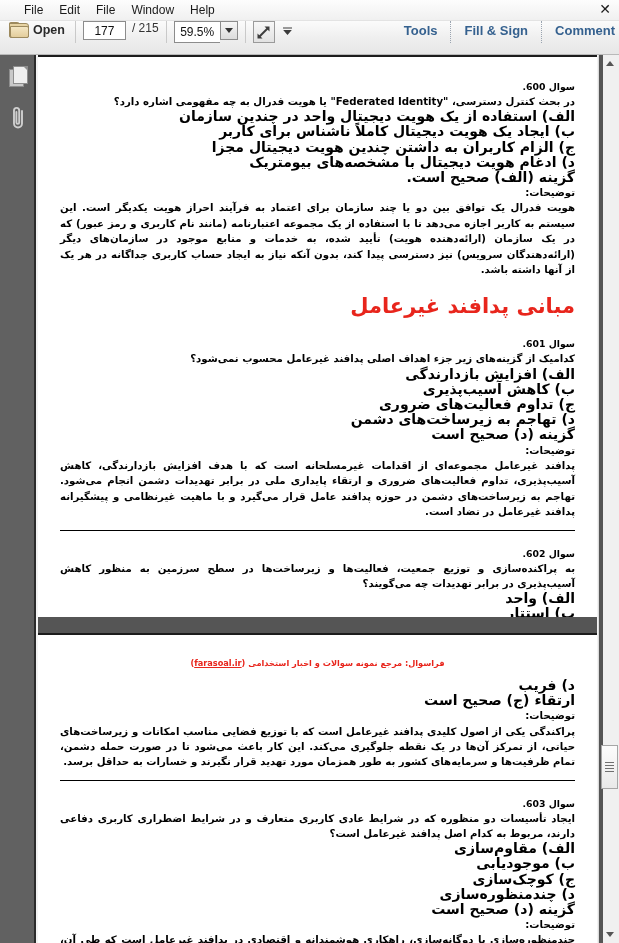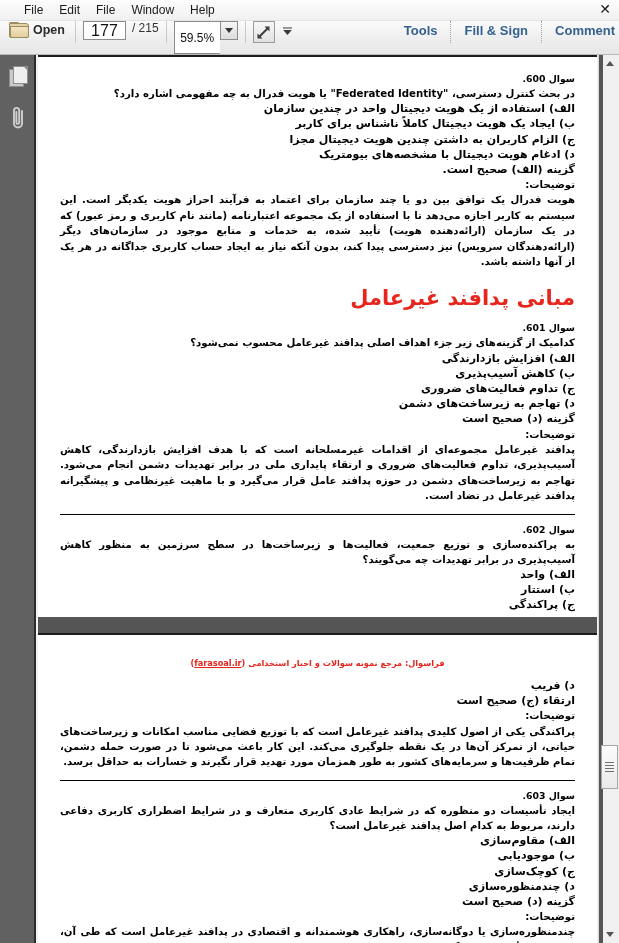--- a/index.html
+++ b/index.html
@@ -47,25 +47,25 @@
     background:#ddc characters;background:#ddc391;border:1px solid #9d8a5e;border-bottom:none;border-radius:2px 2px 0 0;
   }
   .folder-ico .front{
     position:absolute;left:1px;top:4px;width:17px;height:10px;
     background:linear-gradient(#f4e6c3,#e3cd9c);border:1px solid #9d8a5e;border-radius:0 2px 2px 2px;
   }
   .open-lbl{font-size:12.5px;font-weight:bold;color:#2b2b2b;}
   .pagebox{
     width:43px;height:19px;background:#fff;border:1px solid #8c8c8c;
     box-sizing:border-box;display:flex;align-items:center;justify-content:center;
-    font-size:16px;color:#111;
+    font-size:12px;color:#111;
   }
   .pagetotal{font-size:12px;color:#333;margin-left:6px;white-space:nowrap;}
   .zoombox{
-    width:46px;height:33px;background:#fff;border:1px solid #8c8c8c;border-right:none;
+    width:46px;height:22px;background:#fff;border:1px solid #8c8c8c;border-right:none;
     box-sizing:border-box;display:flex;align-items:center;justify-content:center;
     font-size:12px;color:#111;
   }
   .zoomarrow{
     width:18px;height:19px;background:linear-gradient(#f6f6f6,#dcdcdc);
     border:1px solid #8c8c8c;box-sizing:border-box;
     display:flex;align-items:center;justify-content:center;cursor:pointer;
   }
   .caret-down{width:0;height:0;border-left:4px solid transparent;border-right:4px solid transparent;border-top:5px solid #333;}
   .fitbtn{
@@ -112,25 +112,25 @@
   .page-bot{top:578px;height:365px;border-top:2px solid #1c1c1c;}
   .gap{position:absolute;left:0;top:562px;width:559px;height:16px;background:#555555;}
 
   .doc{
     direction:rtl;text-align:right;
     padding:0 22px 0 22px;
     box-sizing:border-box;
     font-family:"DejaVu Sans","Liberation Sans",sans-serif;
     color:#000;
   }
-  .q-label{font-size:9.3px;font-weight:bold;margin-top:8px;line-height:14px;}
+  .q-label{font-size:9.3px;font-weight:bold;margin-top:16px;line-height:14px;}
   .line{font-size:10.2px;font-weight:bold;line-height:15.2px;white-space:nowrap;}
   .line.wrap{white-space:normal;}
   .just{text-align:justify;text-align-last:right;}
-  .ans{font-size:11px;font-weight:bold;line-height:15.2px;}
+  .ans{font-size:14px;font-weight:bold;line-height:15.2px;}
   .expl-label{font-size:10.2px;font-weight:bold;line-height:15.2px;}
   .expl{font-size:10.2px;font-weight:bold;line-height:15.4px;text-align:justify;text-align-last:right;}
   .section-title{
     color:#e8251c;font-size:21px;font-weight:bold;line-height:30px;
     margin:14px 0 6px 0;text-align:right;
   }
   .hr{height:1px;background:#000;margin:10px 0 7px 0;}
   .watermark{
     color:#e8251c;font-size:8.2px;font-weight:bold;line-height:13px;text-align:center;
     margin:0 0 8px 0;

